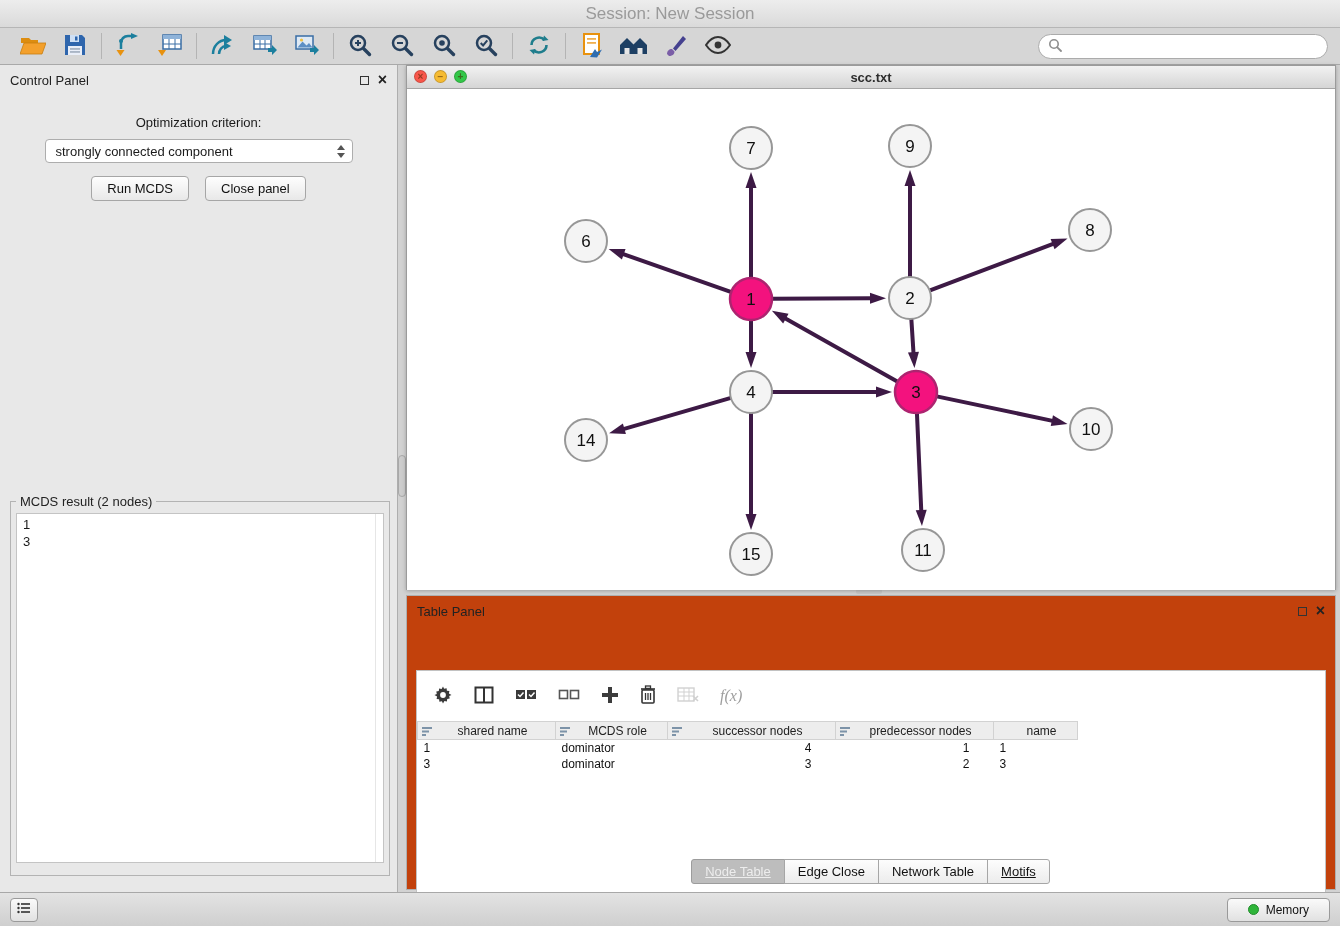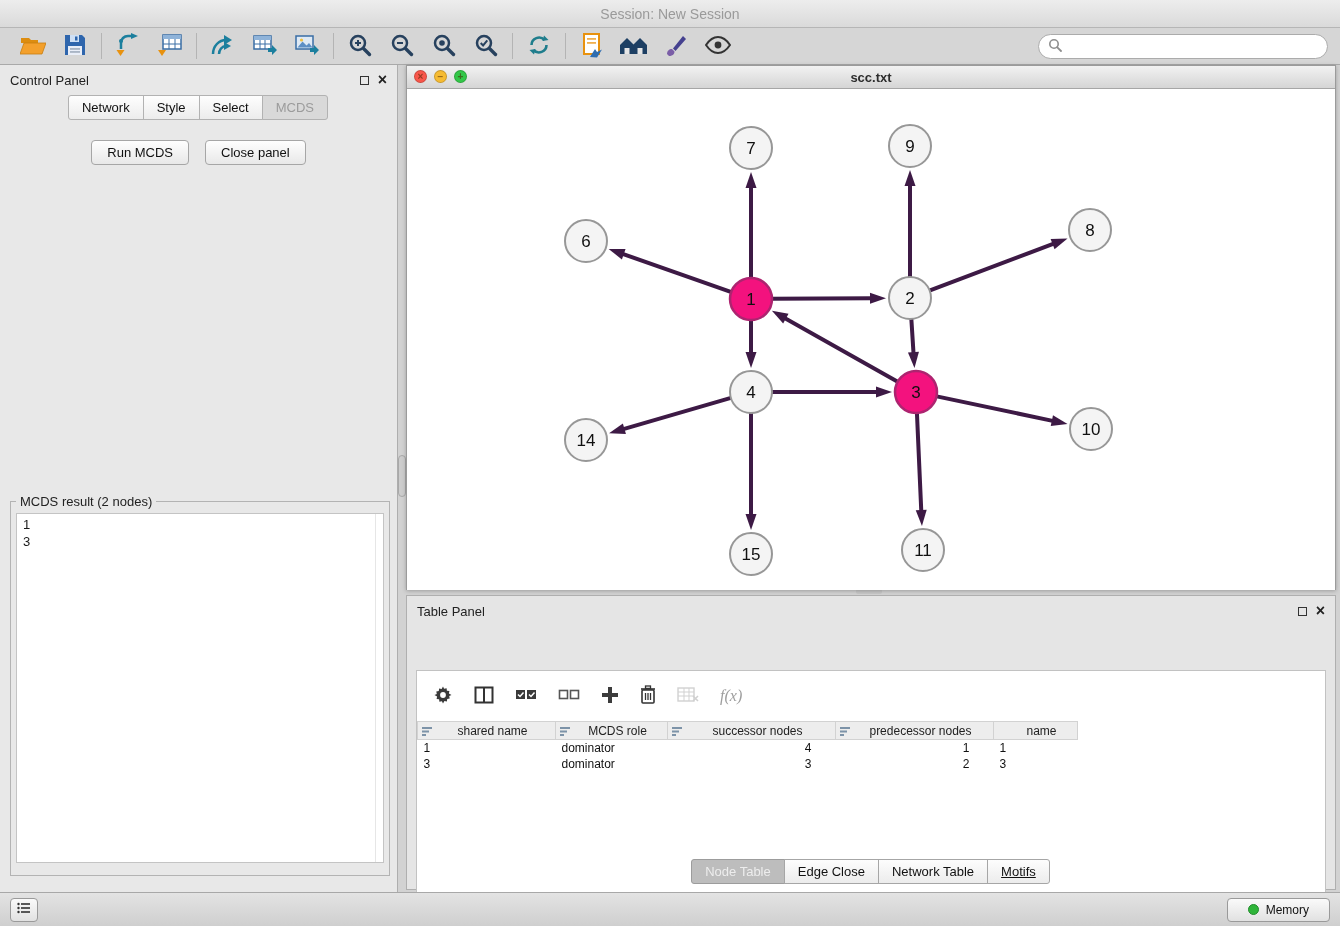--- a/index.html
+++ b/index.html
@@ -3,21 +3,21 @@
 <meta charset="utf-8">
 <style>
   * { margin:0; padding:0; box-sizing:border-box; }
   html,body { width:1340px; height:926px; overflow:hidden; }
   body { font-family:"Liberation Sans", sans-serif; font-size:13px; color:#1a1a1a; background:#d2d2d2; }
   .app { position:relative; width:1340px; height:926px; background:#d2d2d2; }
 
   
   .titlebar { position:absolute; left:0; top:0; width:1340px; height:28px;
     background:linear-gradient(#ededed,#dadada); border-bottom:1px solid #b6b6b6;
-    text-align:center; line-height:28px; color:#9a9a9a; font-size:14px; }
+    text-align:center; line-height:28px; color:#9a9a9a; font-size:17px; }
   .toolbar { position:absolute; left:0; top:28px; width:1340px; height:37px;
     background:#d6d6d6; border-bottom:1px solid #a9a9a9;
     display:flex; align-items:center; padding:0 12px; }
   .tb-btn { width:42px; height:32px; display:flex; align-items:center; justify-content:center; border-radius:4px; }
   .tb-sep { width:1px; height:26px; background:#b4b4b4; margin:0 5px; }
   .search-wrap { margin-left:auto; width:290px; height:25px; background:#fff;
     border:1px solid #ababab; border-radius:13px; display:flex; align-items:center; padding:0 9px; gap:6px; }
   .search-wrap input { border:none; outline:none; flex:1; font-size:13px; background:transparent; font-family:"Liberation Sans",sans-serif; }
 
   
@@ -62,36 +62,36 @@
   .light.red { background:#f8564a; } .light.yellow { background:#f6bb32; } .light.green { background:#33c748; }
   .nw-canvas { position:absolute; left:0; top:24px; width:928px; height:500px; background:#fff; }
 
   .splitter-v { position:absolute; left:398px; top:455px; width:8px; height:42px;
     background:#cdcdcd; border:1px solid #a9a9a9; border-radius:4px; }
   .splitter-h { position:absolute; left:856px; top:589px; width:26px; height:5px;
     background:#c7c7c7; border-radius:2px; }
 
   
   .table-panel { position:absolute; left:406px; top:595px; width:930px; height:295px;
-    background:#e5e5e5; border:1px solid #afafaf; }
+    background:#c2410c; border:1px solid #afafaf; }
   .tp-content { position:absolute; left:9px; right:9px; top:30px; height:232px;
     background:#fff; border:1px solid #c2c2c2; overflow:hidden;margin-top:44px; }
   .tp-toolbar { height:50px; display:flex; align-items:center; gap:21px; padding:0 16px; }
   .tp-tool { display:flex; align-items:center; justify-content:center; }
   .fx-label { font-family:"Liberation Serif", serif; font-style:italic; font-size:16px; color:#9e9e9e; }
   table.node-table { border-collapse:collapse; table-layout:fixed; font-size:12px; }
   .node-table th { background:#ededed; border:1px solid #d2d2d2; height:18px;
     font-weight:normal; font-size:12px; color:#222; position:relative; text-align:center; padding:0 4px 0 16px; }
   .node-table th .sort-ic { position:absolute; left:3px; top:4px; }
   .node-table td { height:16px; padding:0 6px; font-size:12px; color:#111; vertical-align:middle; }
   .node-table td.num { text-align:right; padding-right:24px; }
   .tp-tabs { position:absolute; left:0; bottom:5px; width:100%; display:flex; justify-content:center; }
   .tp-tab { padding:4px 13px; border:1px solid #a6a6a6; margin-left:-1px;
     background:linear-gradient(#fdfdfd,#ececec); font-size:13px; color:#111; }
-  .tp-tab:first-child { border-radius:3px 0 0 3px; }
+  .tp-tab:first-child { border-radius:3px 0 0 3px;text-decoration:underline; }
   .tp-tab:last-child { border-radius:0 3px 3px 0;text-decoration:underline; }
   .tp-tab.active { background:#bdbdbd; color:#ededed; border-color:#9c9c9c; }
 
   
   .status-bar { position:absolute; left:0; top:892px; width:1340px; height:34px;
     background:linear-gradient(#e3e3e3,#cfcfcf); border-top:1px solid #a8a8a8;
     display:flex; align-items:center; padding:0 10px; }
   .list-button { width:28px; height:24px; border:1px solid #9a9a9a; border-radius:4px;
     background:linear-gradient(#fafafa,#e1e1e1); display:flex; align-items:center; justify-content:center; }
   .memory-button { margin-left:auto; height:24px; display:flex; align-items:center; gap:7px;
@@ -249,27 +249,29 @@
   </div>
 
   <div class="control-panel">
     <div class="panel-header">
       <span>Control Panel</span>
       <span class="win-btns">
         <span class="restore-box"></span>
         <span class="close-x">×</span>
       </span>
     </div>
-    <div class="cp-tabs">
-      <div class="cp-tab">Network</div>
-      <div class="cp-tab">Style</div>
-      <div class="cp-tab">Select</div>
-      <div class="cp-tab active">MCDS</div>
-    </div>
     <div class="cp-body">
+      <div>Optimization criterion:</div>
+      <div class="cp-dropdown">
+        <span class="dd-label">strongly connected component</span>
+        <span class="stepper">
+            <span class="tri-up"></span>
+            <span class="tri-down"></span>
+          </span>
+      </div>
       <div class="cp-buttons">
         <div class="cp-btn">Run MCDS</div>
         <div class="cp-btn">Close panel</div>
       </div>
     </div>
     <fieldset class="mcds-fieldset">
       <legend>MCDS result (2 nodes)</legend>
       <div class="mcds-output">
         <div>1</div>
         <div>3</div>

